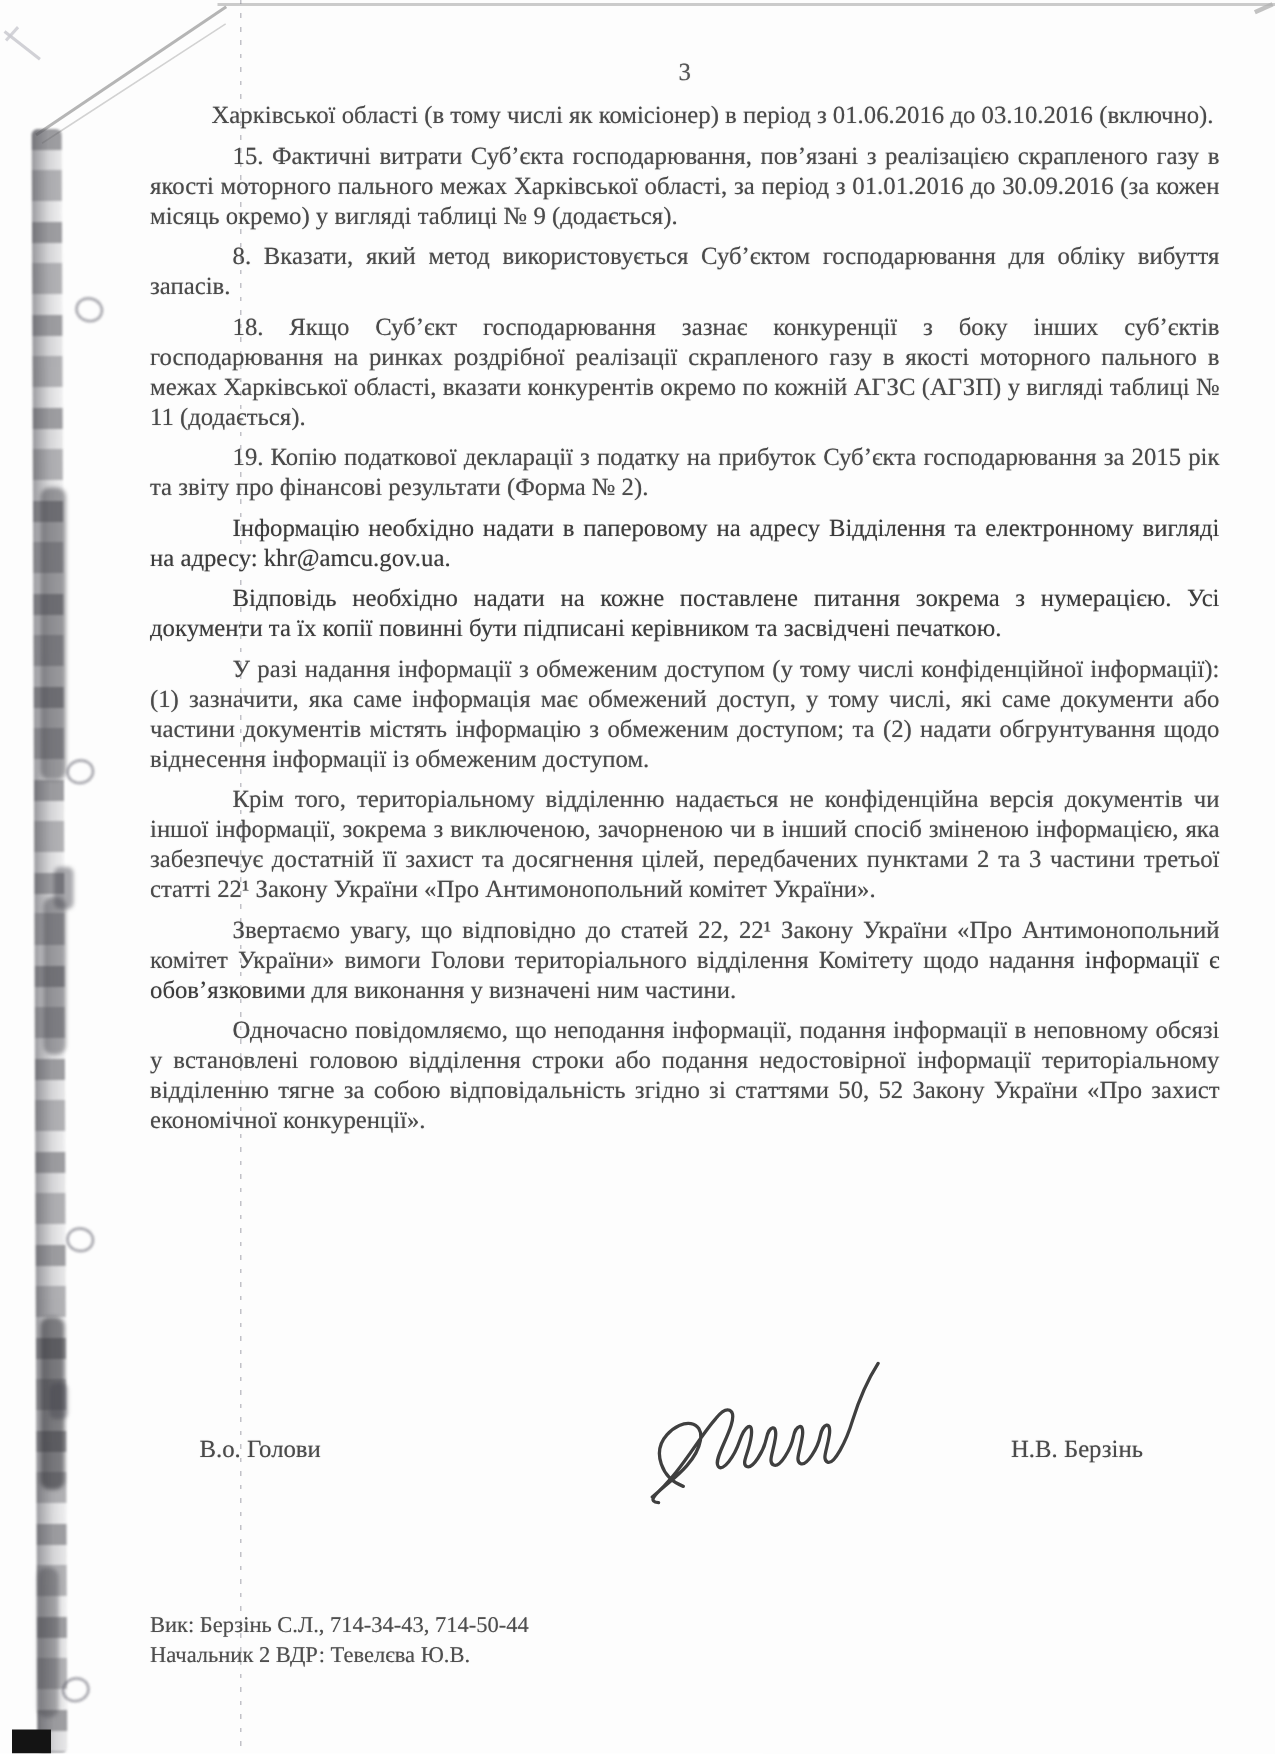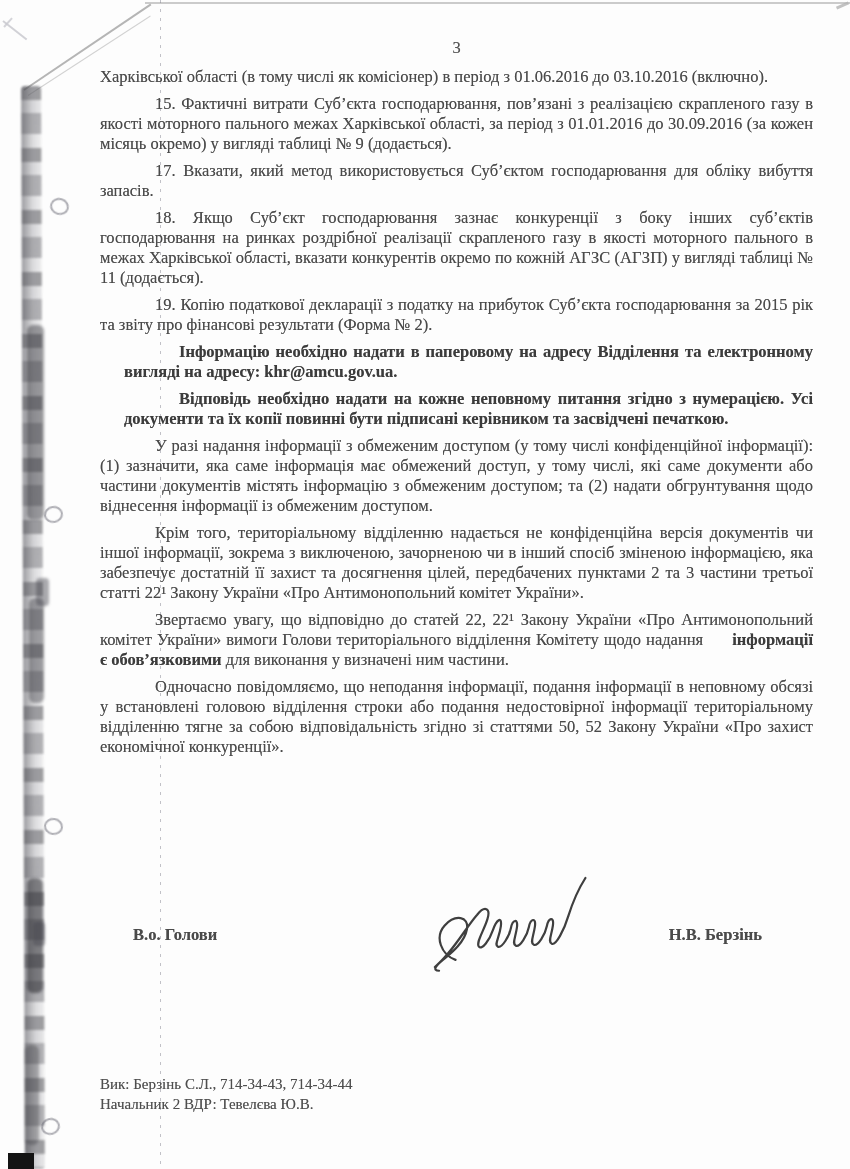--- a/index.html
+++ b/index.html
@@ -48,26 +48,26 @@
     transform:rotate(-24deg);opacity:.8;}
 
   
   .content{
     position:absolute;left:100px;top:38px;width:713px;
     color:#4a4a4a;font-size:16.5px;line-height:20px;text-align:justify;
     text-shadow:0 0 .6px rgba(92,92,92,.65);
   }
   .page-number{text-align:center;margin-bottom:9px;color:#565656;}
   p{margin:0;}
-  p.cont{text-indent:0;padding-top:0;}
+  p.cont{text-indent:0;padding-top:0;margin-left:41px;}
   p.para{text-indent:55px;padding-top:7px;}
-  p.boldp, b{font-weight:bold;color:#3c3c3c;margin-left:24px;}
+  p.boldp, b{font-weight:normal;color:#3c3c3c;}
 
-  .sig-row{position:absolute;left:100px;top:915px;width:713px;height:40px;
-    color:#4a4a4a;font-size:16.5px;text-shadow:0 0 .6px rgba(92,92,92,.65);font-weight:bold;}
+  .sig-row{position:absolute;left:100px;top:946px;width:713px;height:40px;
+    color:#4a4a4a;font-size:16.5px;text-shadow:0 0 .6px rgba(92,92,92,.65);}
   .sig-left{position:absolute;left:33px;top:10px;}
   .sig-right{position:absolute;right:51px;top:10px;}
   .sig-svg{position:absolute;left:320px;top:-38px;width:180px;height:105px;transform:rotate(-3deg);}
 
   .footer{position:absolute;left:100px;top:1074px;color:#4e4e4e;font-size:15px;line-height:20px;
     text-shadow:0 0 .5px rgba(95,95,95,.6);}
 </style>
 </head>
 <body>
 
@@ -90,42 +90,42 @@
   <span class="smudge smudge1"></span>
   <span class="smudge smudge2"></span>
   <div class="dotted-fold"></div>
   <div class="corner-black"></div>
   <div class="mark-tr"></div>
 
   <div class="content">
     <div class="page-number">3</div>
     <p class="cont">Харківської області (в тому числі як комісіонер) в період з 01.06.2016 до 03.10.2016 (включно).</p>
     <p class="para">15. Фактичні витрати Суб’єкта господарювання, пов’язані з реалізацією скрапленого газу в якості моторного пального межах Харківської області, за період з 01.01.2016 до 30.09.2016 (за кожен місяць окремо) у вигляді таблиці № 9 (додається).</p>
-    <p class="para">17. Вказати, який метод використовується Суб’єктом господарювання для обліку вибуття запасів.</p>
+    <p class="para">8. Вказати, який метод використовується Суб’єктом господарювання для обліку вибуття запасів.</p>
     <p class="para">18. Якщо Суб’єкт господарювання зазнає конкуренції з боку інших суб’єктів господарювання на ринках роздрібної реалізації скрапленого газу в якості моторного пального в межах Харківської області, вказати конкурентів окремо по кожній АГЗС (АГЗП) у вигляді таблиці № 11 (додається).</p>
     <p class="para">19. Копію податкової декларації з податку на прибуток Суб’єкта господарювання за 2015 рік та звіту про фінансові результати (Форма № 2).</p>
     <p class="para boldp">Інформацію необхідно надати в паперовому на адресу Відділення та електронному вигляді на адресу: khr@amcu.gov.ua.</p>
-    <p class="para boldp">Відповідь необхідно надати на кожне неповному питання згідно з нумерацією. Усі документи та їх копії повинні бути підписані керівником та засвідчені печаткою.</p>
+    <p class="para boldp">Відповідь необхідно надати на кожне поставлене питання зокрема з нумерацією. Усі документи та їх копії повинні бути підписані керівником та засвідчені печаткою.</p>
     <p class="para">У разі надання інформації з обмеженим доступом (у тому числі конфіденційної інформації): (1) зазначити, яка саме інформація має обмежений доступ, у тому числі, які саме документи або частини документів містять інформацію з обмеженим доступом; та (2) надати обгрунтування щодо віднесення інформації із обмеженим доступом.</p>
     <p class="para">Крім того, територіальному відділенню надається не конфіденційна версія документів чи іншої інформації, зокрема з виключеною, зачорненою чи в інший спосіб зміненою інформацією, яка забезпечує достатній її захист та досягнення цілей, передбачених пунктами 2 та 3 частини третьої статті 22¹ Закону України «Про Антимонопольний комітет України».</p>
     <p class="para"><span>Звертаємо увагу, що відповідно до статей 22, 22¹ Закону України «Про Антимонопольний комітет України» вимоги Голови територіального відділення Комітету щодо надання </span><b>інформації є обов’язковими</b><span> для виконання  у визначені ним частини.</span></p>
     <p class="para">Одночасно повідомляємо, що неподання інформації, подання інформації в неповному обсязі  у встановлені головою відділення строки або подання недостовірної інформації територіальному відділенню тягне за собою відповідальність згідно зі статтями 50, 52 Закону України «Про захист економічної конкуренції».</p>
   </div>
 
   <div class="sig-row">
     <span class="sig-left">В.о. Голови</span>
     <svg class="sig-svg" viewBox="0 0 180 105">
       <path d="M34 80 C20 74 14 56 25 45 C36 34 50 37 47 50 C44 63 30 73 22 79 C14 85 10 89 17 90
                M13 86 C32 72 46 48 58 36 C66 27 72 30 68 41 C64 52 55 64 58 68 C61 72 69 62 73 52
                C77 42 83 38 81 49 C79 60 73 67 77 69 C81 71 89 59 91 51 C93 43 99 41 97 51
                C95 61 91 67 95 69 C99 71 107 59 109 51 C111 43 117 41 115 51 C113 61 109 67 113 69
                C117 71 125 59 127 51 C129 43 135 41 133 51 C131 61 127 67 131 69
                C135 71 144 56 149 42 C155 26 163 12 168 5" stroke="#3f3f3f" stroke-width="2.2" fill="none" stroke-linecap="round"></path>
     </svg>
     <span class="sig-right">Н.В. Берзінь</span>
   </div>
 
   <div class="footer">
-    <div>Вик: Берзінь С.Л., 714-34-43, 714-34-44</div>
+    <div>Вик: Берзінь С.Л., 714-34-43, 714-50-44</div>
     <div>Начальник 2 ВДР: Тевелєва Ю.В.</div>
   </div>
 
 </div>
 
 </body></html>

